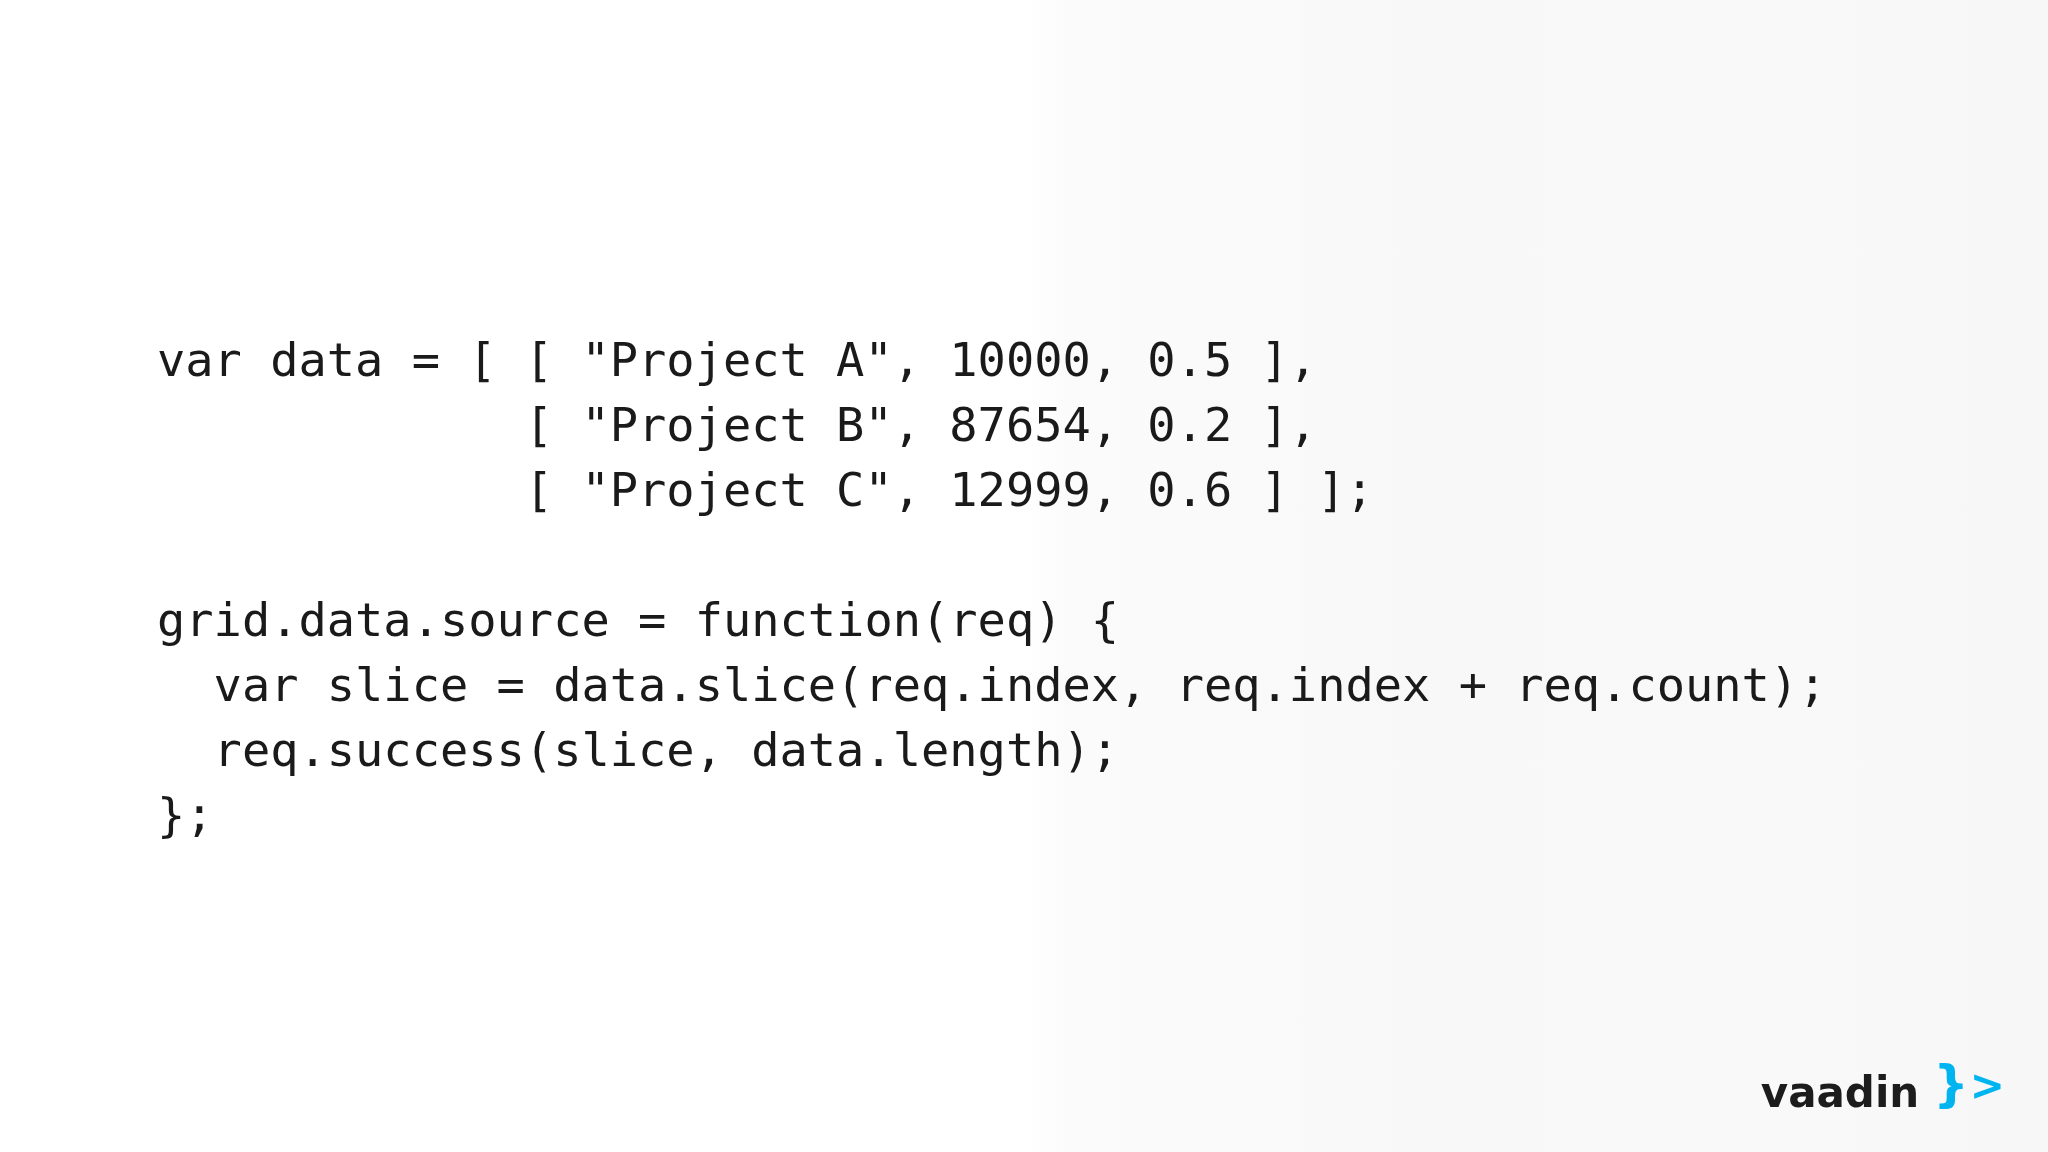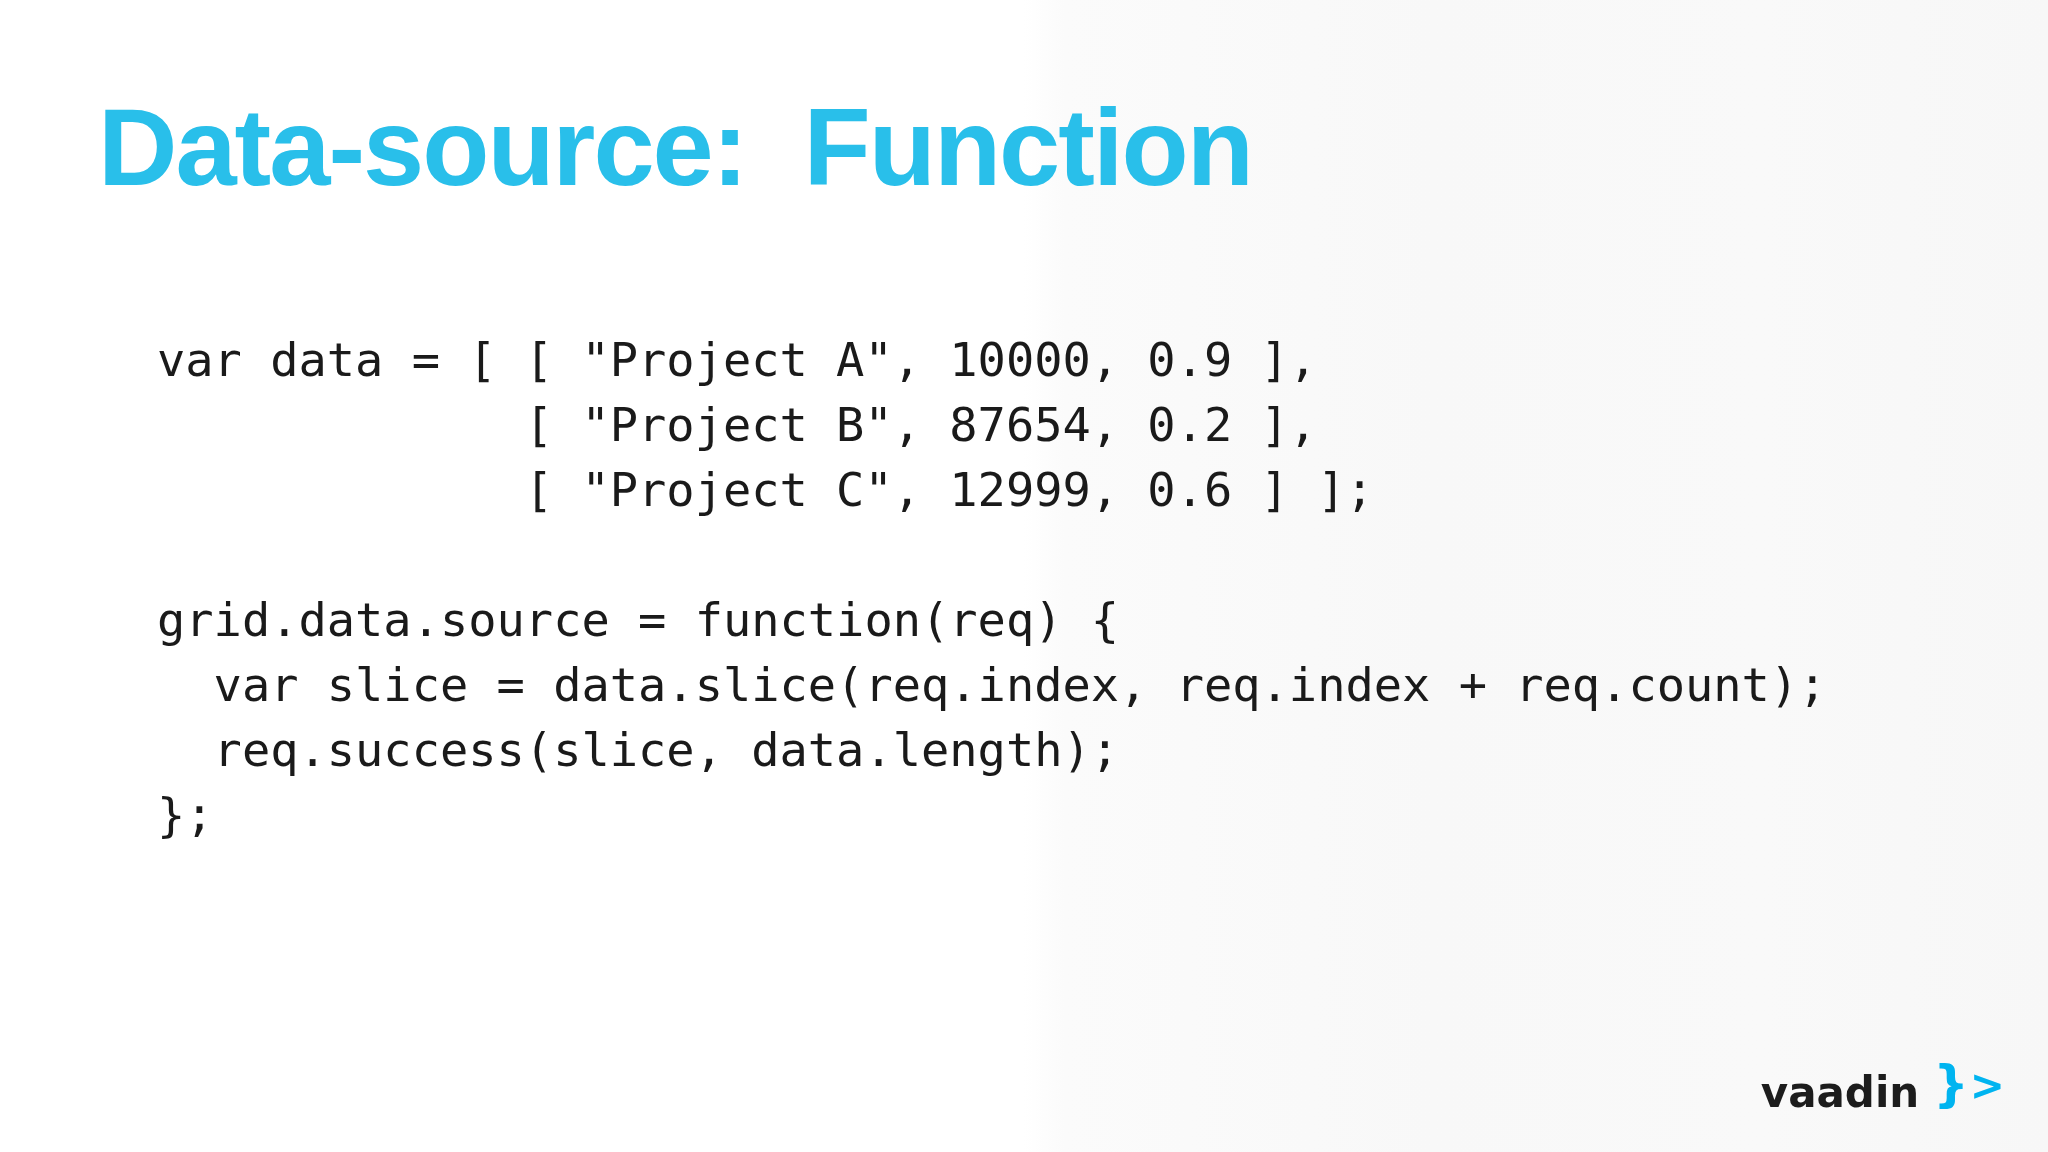--- a/index.html
+++ b/index.html
@@ -74,23 +74,22 @@
     font-size: 42px;
     color: #00b4f0;
     margin-left: 1px;
   }
 </style>
 </head>
 <body>
 
 <div class="slide">
 
-  <h1 class="slide-title">Data-source:  Function</h1>
 
-  <pre class="code-block">var data = [ [ "Project A", 10000, 0.9 ],
+  <pre class="code-block">var data = [ [ "Project A", 10000, 0.5 ],
              [ "Project B", 87654, 0.2 ],
              [ "Project C", 12999, 0.6 ] ];
 
 grid.data.source = function(req) {
   var slice = data.slice(req.index, req.index + req.count);
   req.success(slice, data.length);
 };</pre>
 
   <div class="vaadin-logo">
     <span class="vaadin-wordmark">vaadin</span>

